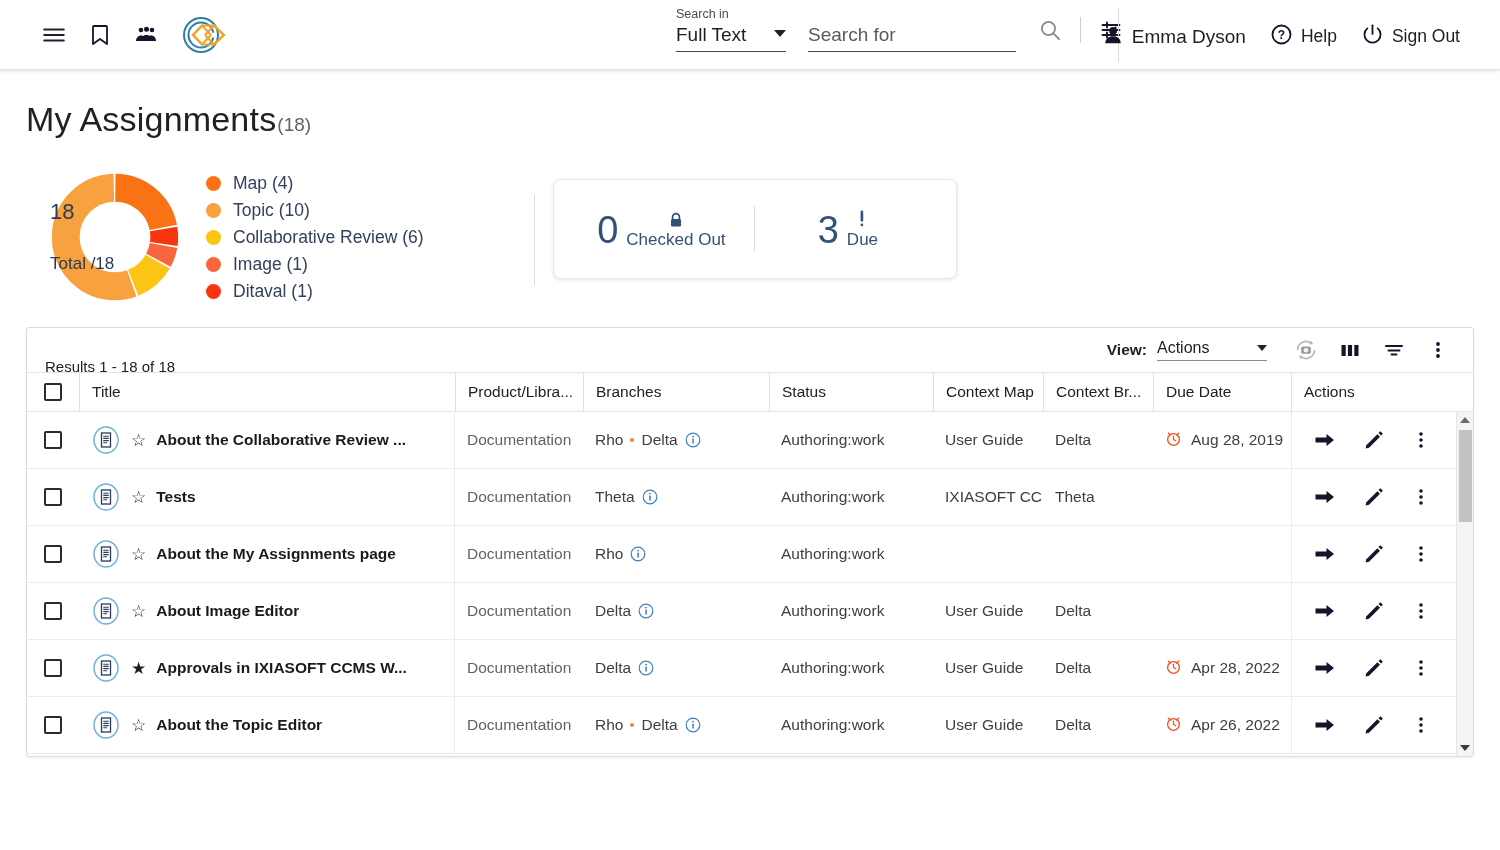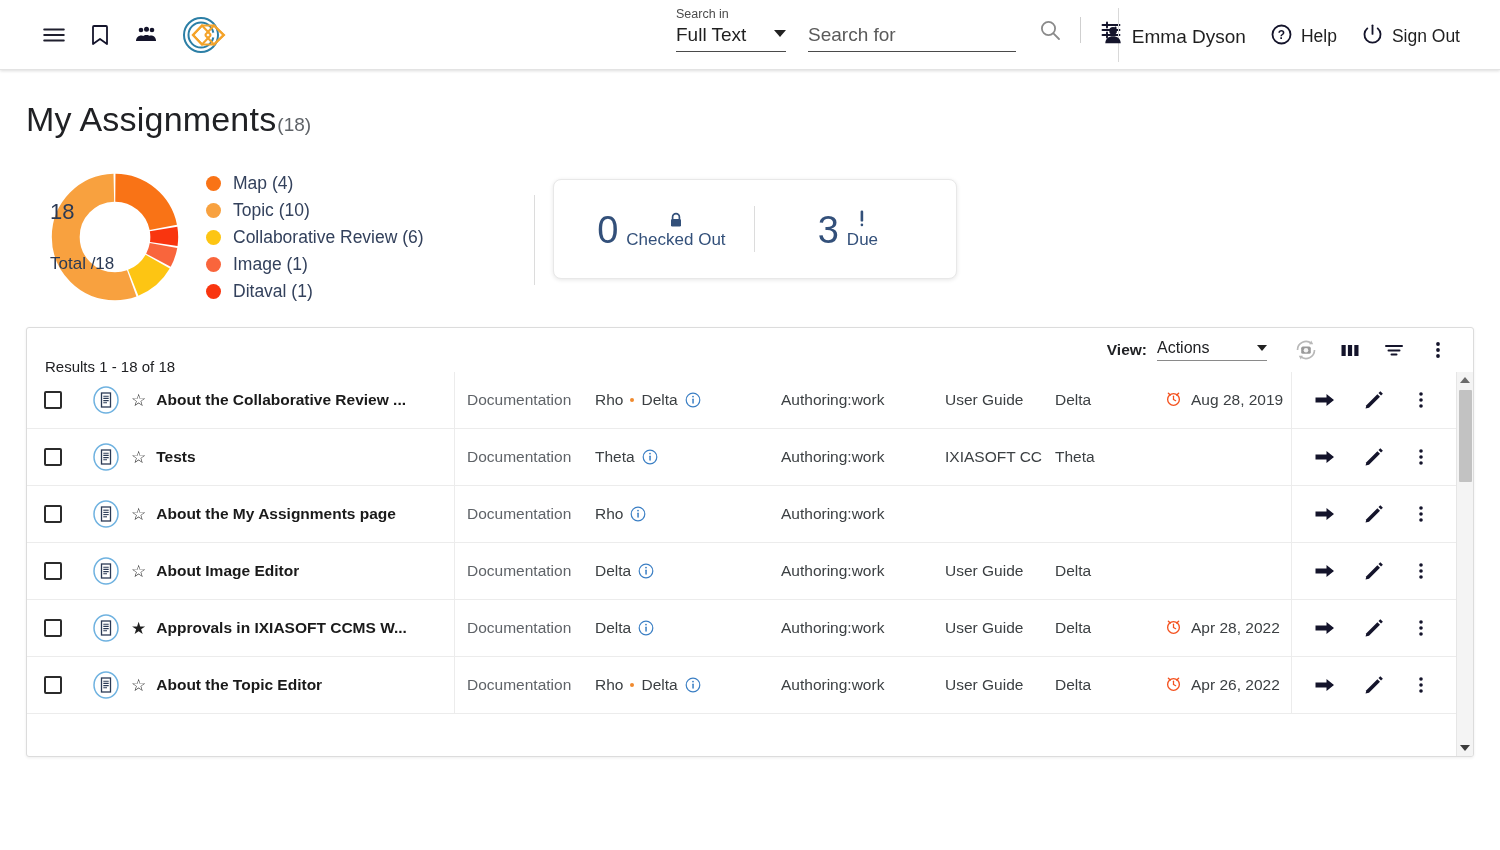--- a/index.html
+++ b/index.html
@@ -487,20 +487,33 @@
         <div class="tb-ico">
           <svg width="20" height="24" viewBox="0 0 20 24">
               <circle cx="10" cy="6" r="1.9" fill="#14142b"></circle>
               <circle cx="10" cy="12" r="1.9" fill="#14142b"></circle>
               <circle cx="10" cy="18" r="1.9" fill="#14142b"></circle>
             </svg>
         </div>
       </div>
     </div>
 
+    <div class="tbl-head">
+      <div class="th th-cb">
+        <span class="cbx"></span>
+      </div>
+      <div class="th th-title bl">Title</div>
+      <div class="th th-prod bl">Product/Libra...</div>
+      <div class="th th-branch bl">Branches</div>
+      <div class="th th-status bl">Status</div>
+      <div class="th th-cmap bl">Context Map</div>
+      <div class="th th-cbr bl">Context Br...</div>
+      <div class="th th-due bl">Due Date</div>
+      <div class="th th-actions">Actions</div>
+    </div>
 
     <div class="tbl-body">
       <div class="tbl-scroll">
 
         <div class="tr">
           <div class="td td-cb">
               <span class="cbx"></span>
             </div>
           <div class="td td-title">
             <span class="doc-ico">

